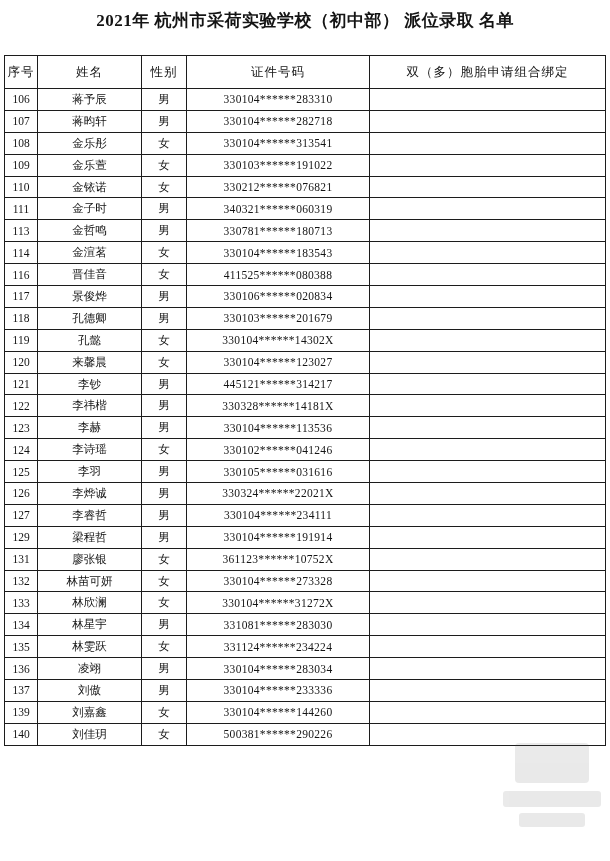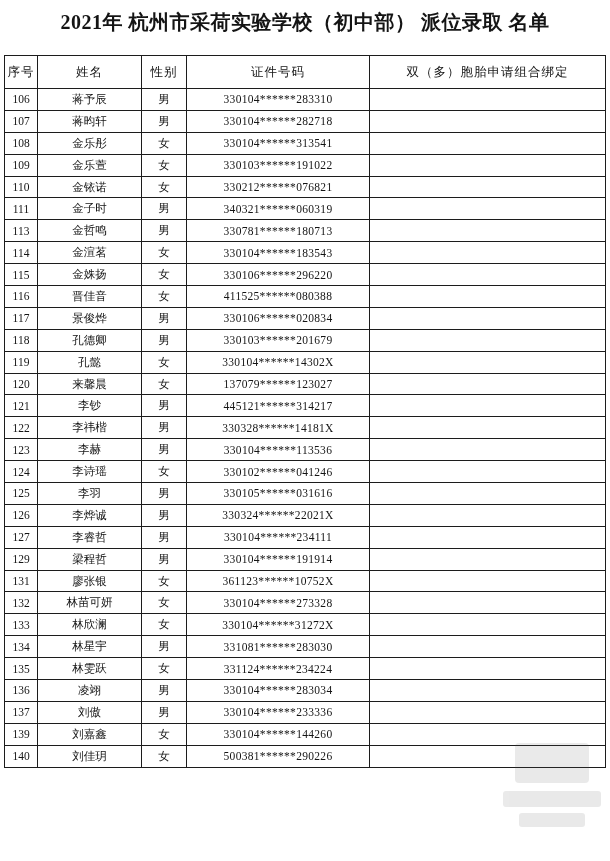--- a/index.html
+++ b/index.html
@@ -4,21 +4,21 @@
 <style>
   html,body{margin:0;padding:0;}
   body{
     width:610px;height:861px;background:#ffffff;position:relative;
     font-family:"Liberation Serif","DejaVu Serif",serif;color:#141414;
     overflow:hidden;
   }
   .doc-title{
     text-align:center;
     padding-top:9px;
-    font-size:20px;
+    font-size:17px;
     font-weight:600;
     letter-spacing:0.5px;
     white-space:nowrap;
   }
   table.roster{
     position:absolute;left:4px;top:55px;width:601px;
     border-collapse:collapse;table-layout:fixed;
   }
   table.roster th, table.roster td{
     border:1px solid #1c1c1c;
@@ -117,27 +117,20 @@
         <td class="cell-binding"></td>
       </tr>
       <tr>
         <td class="cell-no">114</td>
         <td class="cell-name">金渲茗</td>
         <td class="cell-gender">女</td>
         <td class="cell-id">330104******183543</td>
         <td class="cell-binding"></td>
       </tr>
       <tr>
-        <td class="cell-no">115</td>
-        <td class="cell-name">金姝扬</td>
-        <td class="cell-gender">女</td>
-        <td class="cell-id">330106******296220</td>
-        <td class="cell-binding"></td>
-      </tr>
-      <tr>
         <td class="cell-no">116</td>
         <td class="cell-name">晋佳音</td>
         <td class="cell-gender">女</td>
         <td class="cell-id">411525******080388</td>
         <td class="cell-binding"></td>
       </tr>
       <tr>
         <td class="cell-no">117</td>
         <td class="cell-name">景俊烨</td>
         <td class="cell-gender">男</td>
@@ -155,21 +148,21 @@
         <td class="cell-no">119</td>
         <td class="cell-name">孔懿</td>
         <td class="cell-gender">女</td>
         <td class="cell-id">330104******14302X</td>
         <td class="cell-binding"></td>
       </tr>
       <tr>
         <td class="cell-no">120</td>
         <td class="cell-name">来馨晨</td>
         <td class="cell-gender">女</td>
-        <td class="cell-id">137079******123027</td>
+        <td class="cell-id">330104******123027</td>
         <td class="cell-binding"></td>
       </tr>
       <tr>
         <td class="cell-no">121</td>
         <td class="cell-name">李钞</td>
         <td class="cell-gender">男</td>
         <td class="cell-id">445121******314217</td>
         <td class="cell-binding"></td>
       </tr>
       <tr>

